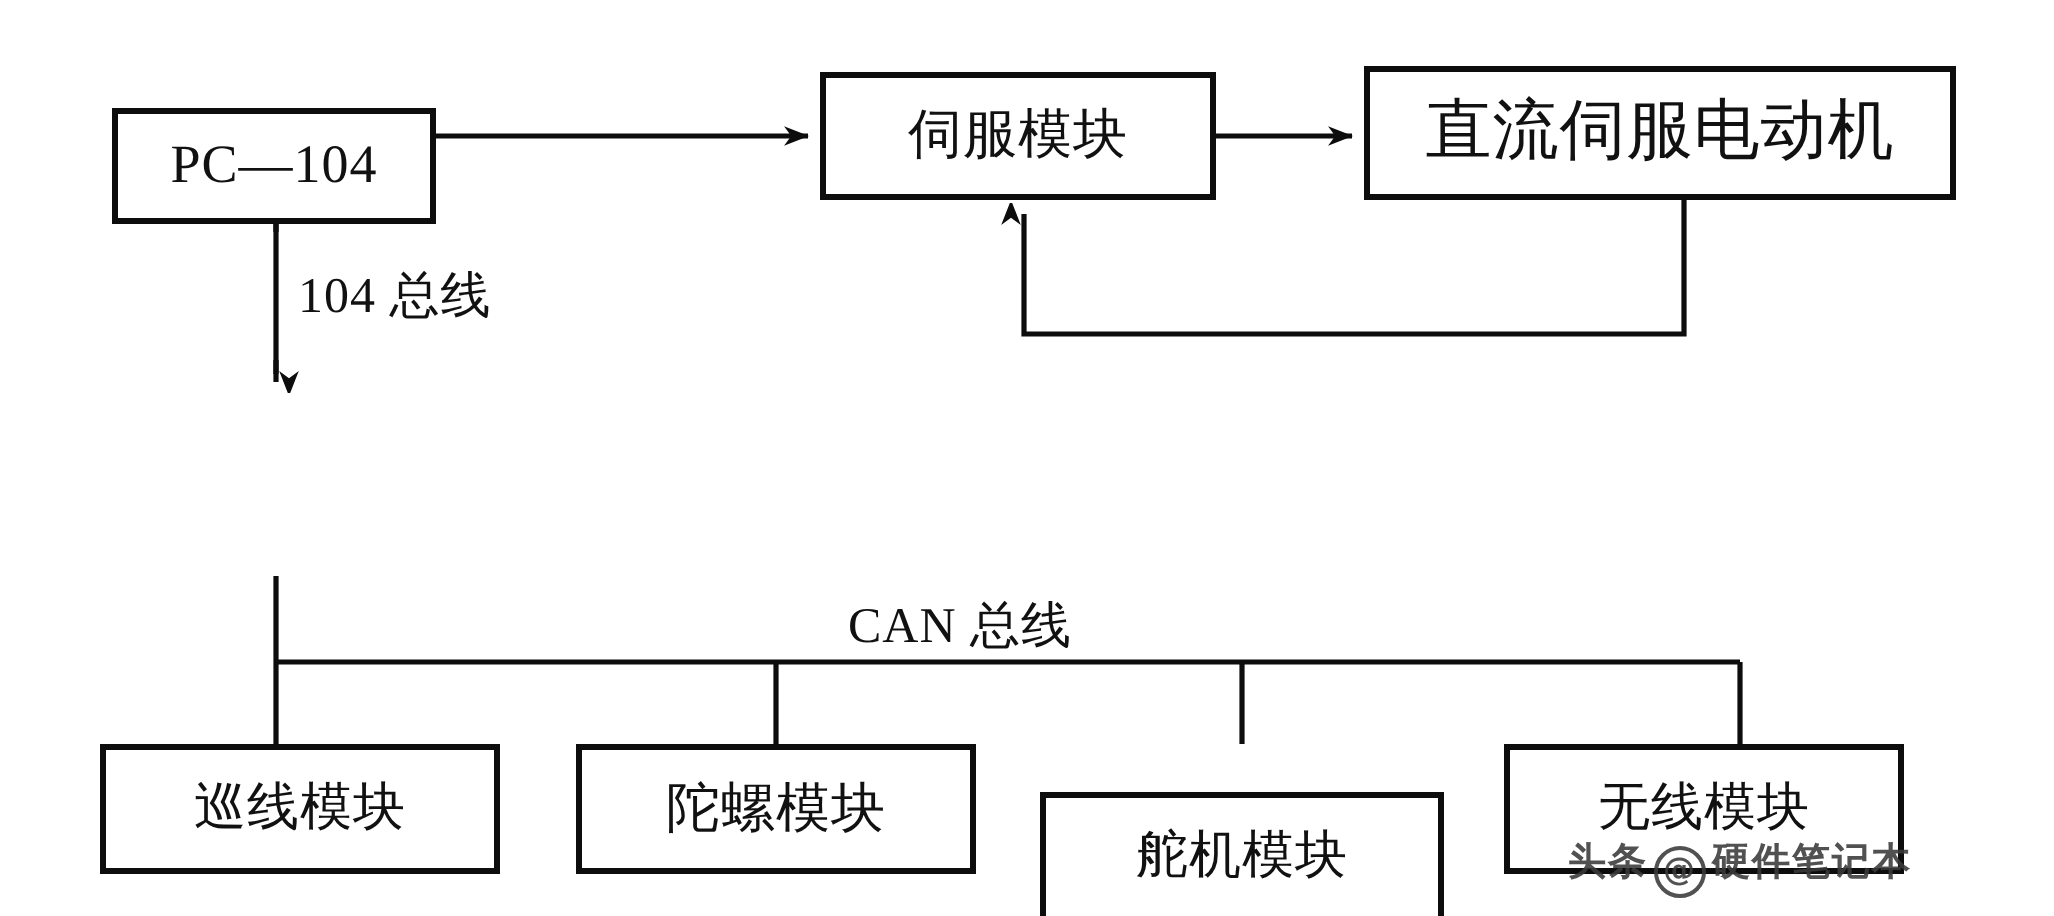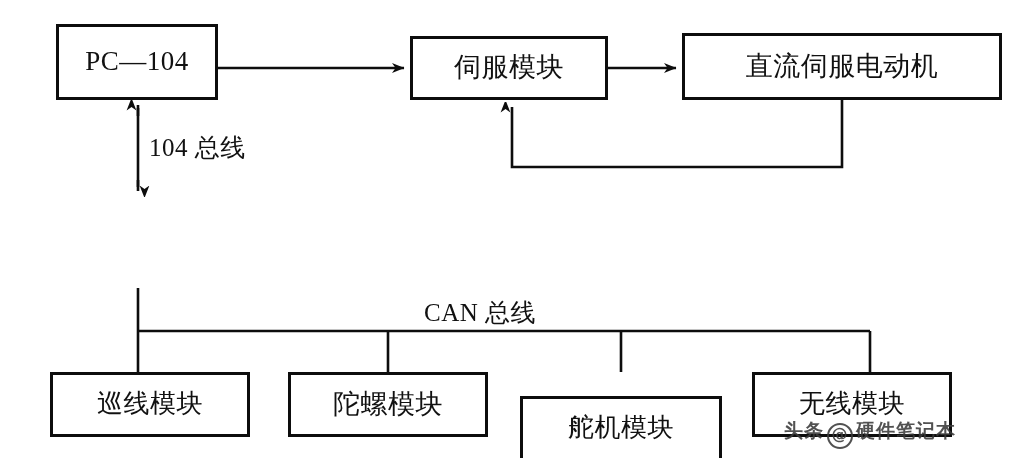--- a/index.html
+++ b/index.html
@@ -99,29 +99,29 @@
     <path d="M138,288 L138,331" stroke="#0d0d0d" stroke-width="2.6" fill="none"></path>
 
     <path d="M138,331 L870,331" stroke="#0d0d0d" stroke-width="2.6" fill="none"></path>
 
     <path d="M138,331 L138,372" stroke="#0d0d0d" stroke-width="2.6" fill="none"></path>
     <path d="M388,331 L388,372" stroke="#0d0d0d" stroke-width="2.6" fill="none"></path>
     <path d="M621,331 L621,372" stroke="#0d0d0d" stroke-width="2.6" fill="none"></path>
     <path d="M870,331 L870,372" stroke="#0d0d0d" stroke-width="2.6" fill="none"></path>
   </svg>
 
-  <div class="node" style="left:56px; top:24px; width:162px; height:76px; font-size:27px;">
+  <div class="node" style="left:56px; top:54px; width:162px; height:58px; font-size:27px;">
     <span class="label">PC—104</span>
   </div>
 
   <div class="node" style="left:410px; top:36px; width:198px; height:64px; font-size:27px;">
     <span class="label">伺服模块</span>
   </div>
 
-  <div class="node" style="left:682px; top:33px; width:320px; height:67px; font-size:27px;">
+  <div class="node" style="left:682px; top:33px; width:296px; height:67px; font-size:33px;">
     <span class="label">直流伺服电动机</span>
   </div>
 
 
   <div class="node" style="left:50px; top:372px; width:200px; height:65px; font-size:26px;">
     <span class="label">巡线模块</span>
   </div>
 
   <div class="node" style="left:288px; top:372px; width:200px; height:65px; font-size:27px;">
     <span class="label">陀螺模块</span>

